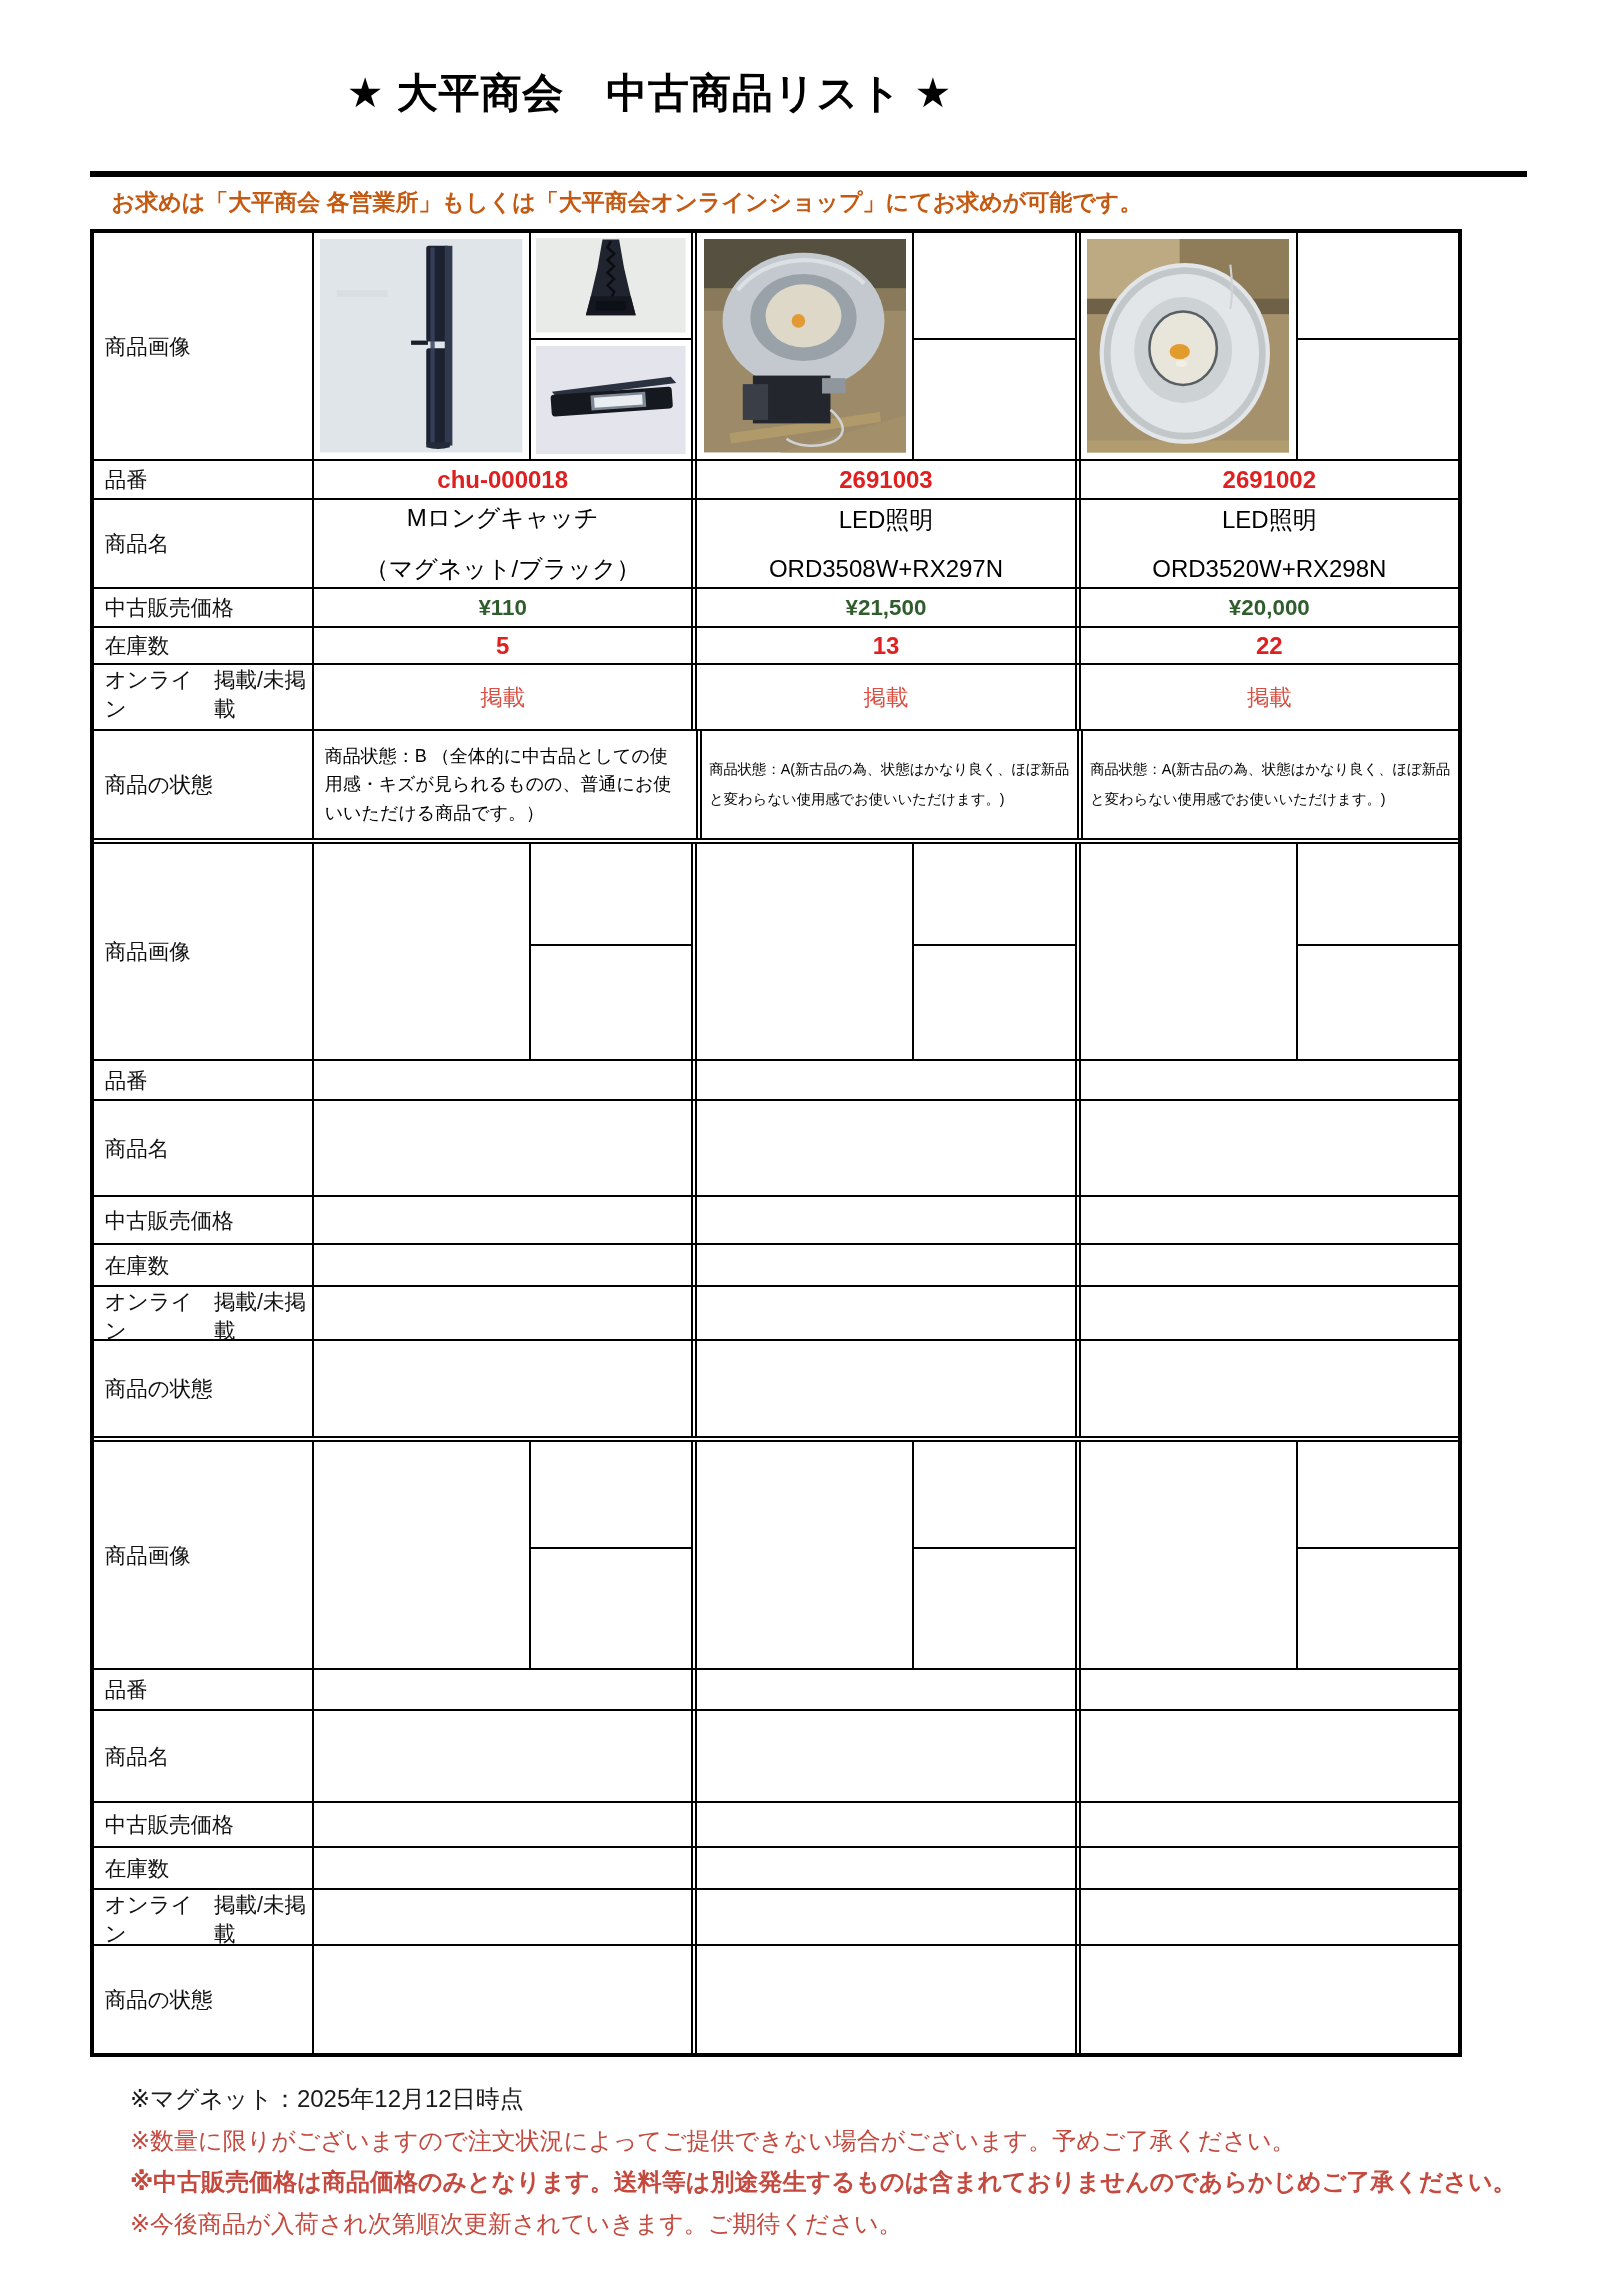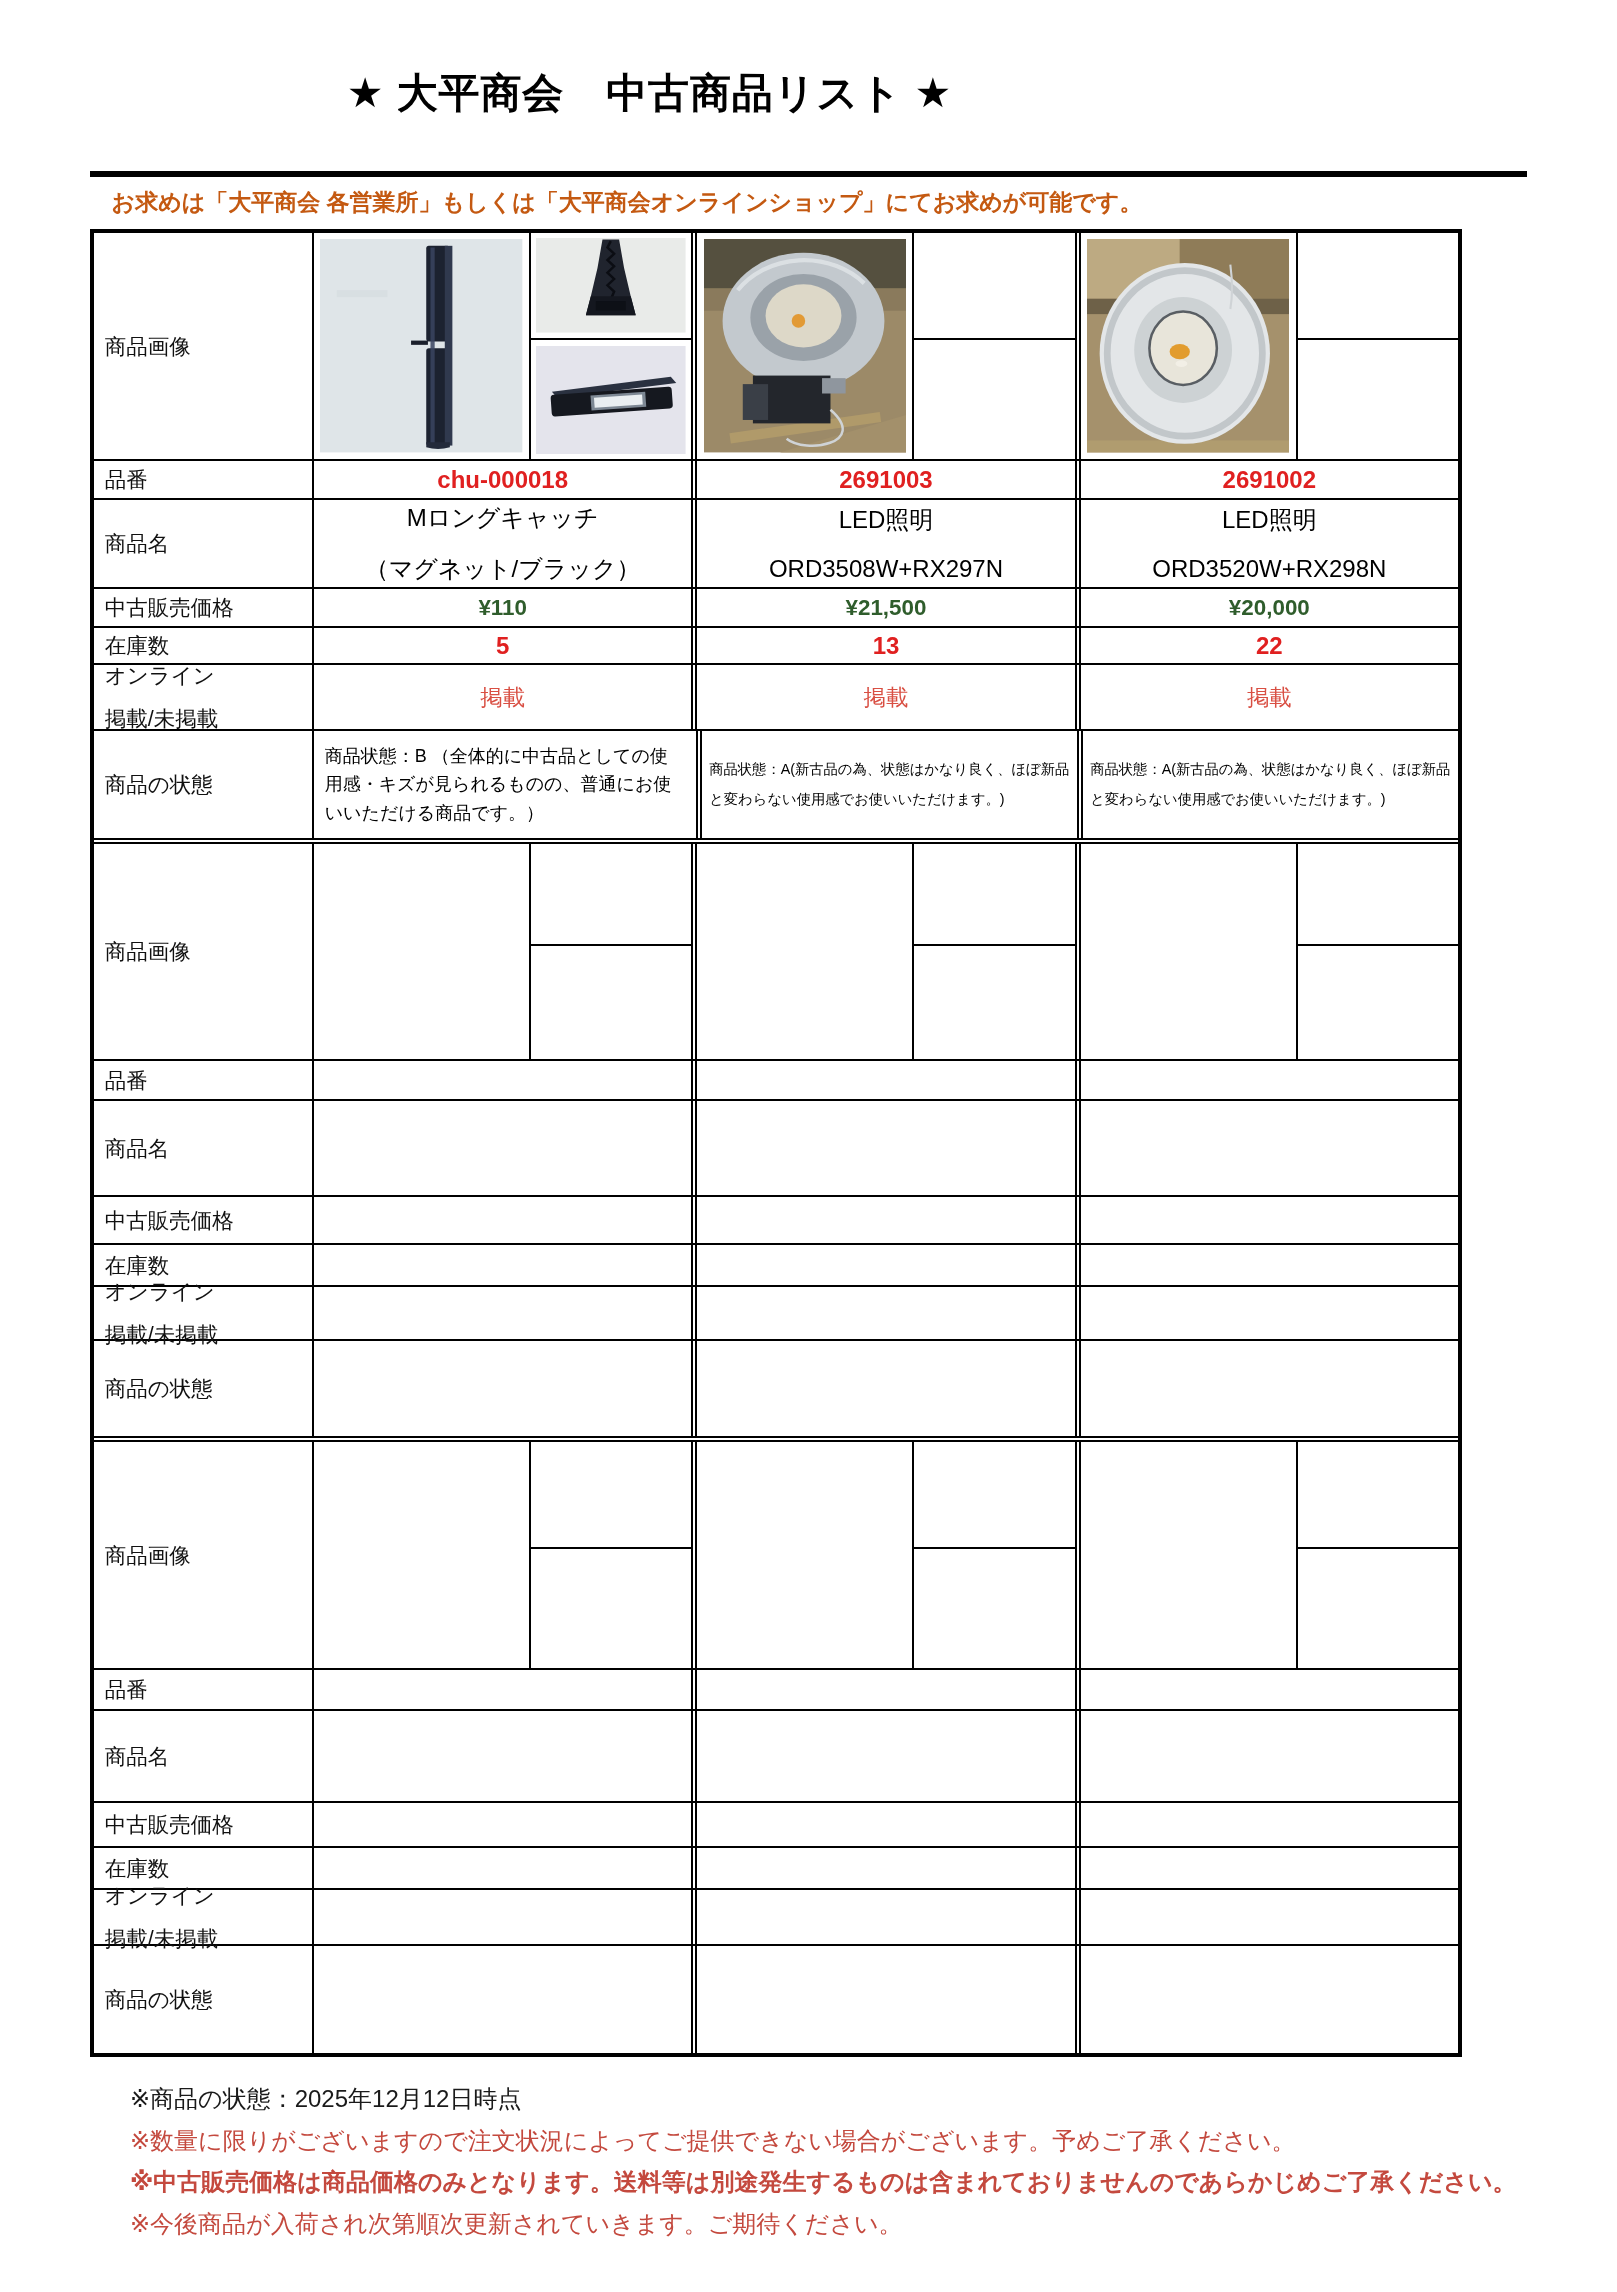--- a/index.html
+++ b/index.html
@@ -12,21 +12,21 @@
             font-size:23px;font-weight:700;color:#c45911;}
 
   .tbl{position:absolute;top:229px;left:90px;width:1372px;border:4.5px solid #000;
        background:#fff;box-sizing:border-box;}
   .row{display:flex;align-items:stretch;border-top:2.7px solid #000;}
   .row.first{border-top:none;}
   .row.block-sep{border-top:6.3px double #000;}
   .cell{box-sizing:border-box;min-width:0;}
   .label{flex:0 0 218px;display:flex;align-items:center;padding-left:10.7px;
          font-size:21.5px;color:#111;}
-  .label.two-line{flex-direction:column;align-items:flex-start;justify-content:center;gap:14.3px;}
+  .label.two-line{flex-direction:row;align-items:flex-start;justify-content:center;gap:14.3px;}
   .product{flex:1 1 0;border-left:2.7px solid #000;display:flex;align-items:center;
            justify-content:center;text-align:center;}
   .product.sep{border-left:6.3px double #000;}
 
   .pimg{padding:0;align-items:stretch;}
   .img-grid{display:flex;width:100%;}
   .img-left{width:57.5%;border-right:2.7px solid #000;box-sizing:border-box;padding:6.3px;}
   .img-right{width:42.5%;display:flex;flex-direction:column;}
   .img-rt{height:47.5%;border-bottom:2.7px solid #000;box-sizing:border-box;padding:5.4px;}
   .img-rb{flex:1;box-sizing:border-box;padding:5.4px;}
@@ -352,19 +352,19 @@
     </div>
     <div class="row h-c3">
       <div class="cell label">商品の状態</div>
       <div class="cell product"></div>
       <div class="cell product sep"></div>
       <div class="cell product sep"></div>
     </div>
 
   </div>
 
-  <div class="note note-black" style="top:2083px;">※商品の状態：2025年12月12日時点</div>
+  <div class="note note-black" style="top:2083px;">※マグネット：2025年12月12日時点</div>
   <div class="note note-red" style="top:2125px;">※数量に限りがございますので注文状況によってご提供できない場合がございます。予めご了承ください。</div>
   <div class="note note-red" style="top:2166px;font-weight:bold;">※中古販売価格は商品価格のみとなります。送料等は別途発生するものは含まれておりませんのであらかじめご了承ください。</div>
   <div class="note note-red" style="top:2208px;">※今後商品が入荷され次第順次更新されていきます。ご期待ください。</div>
 
 </div>
 
 
 </body></html>

